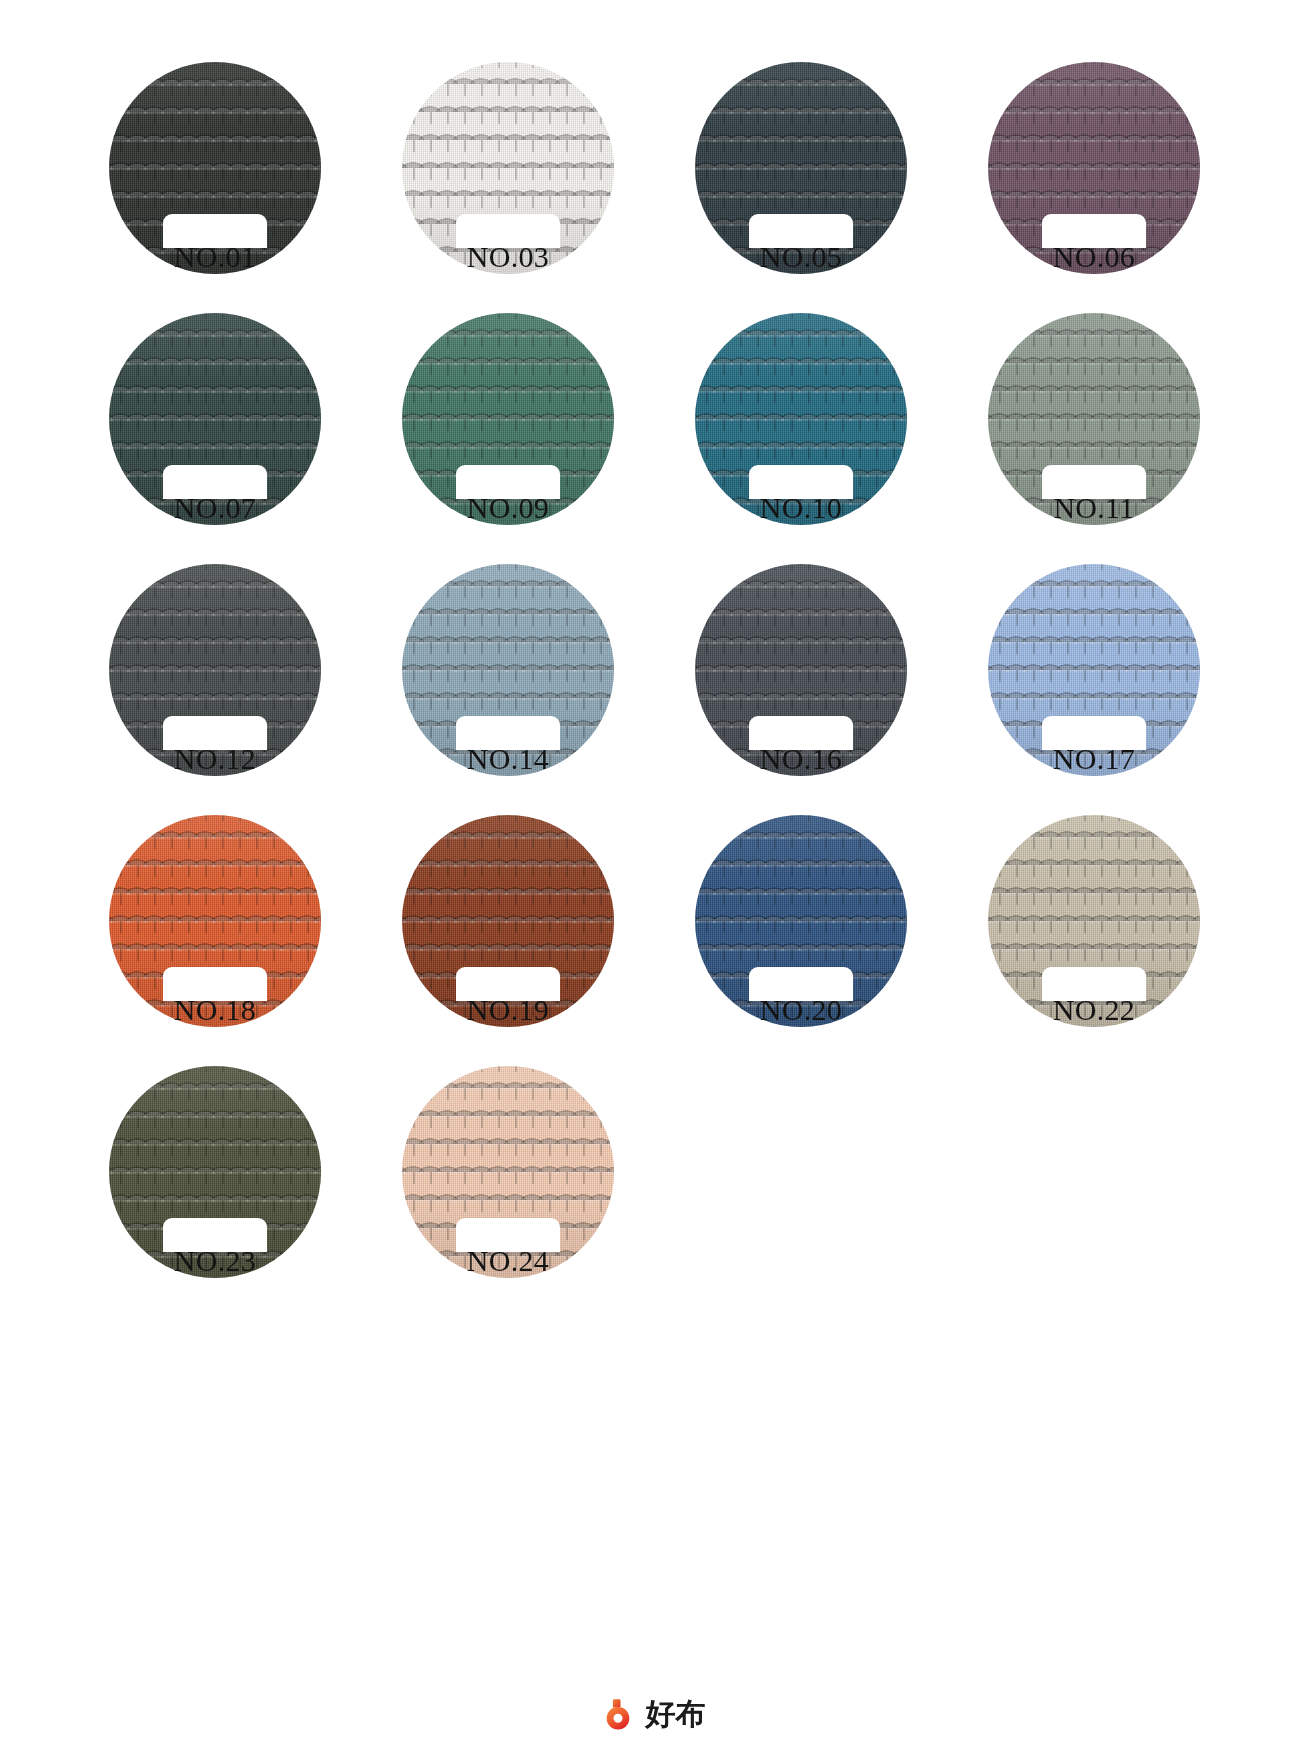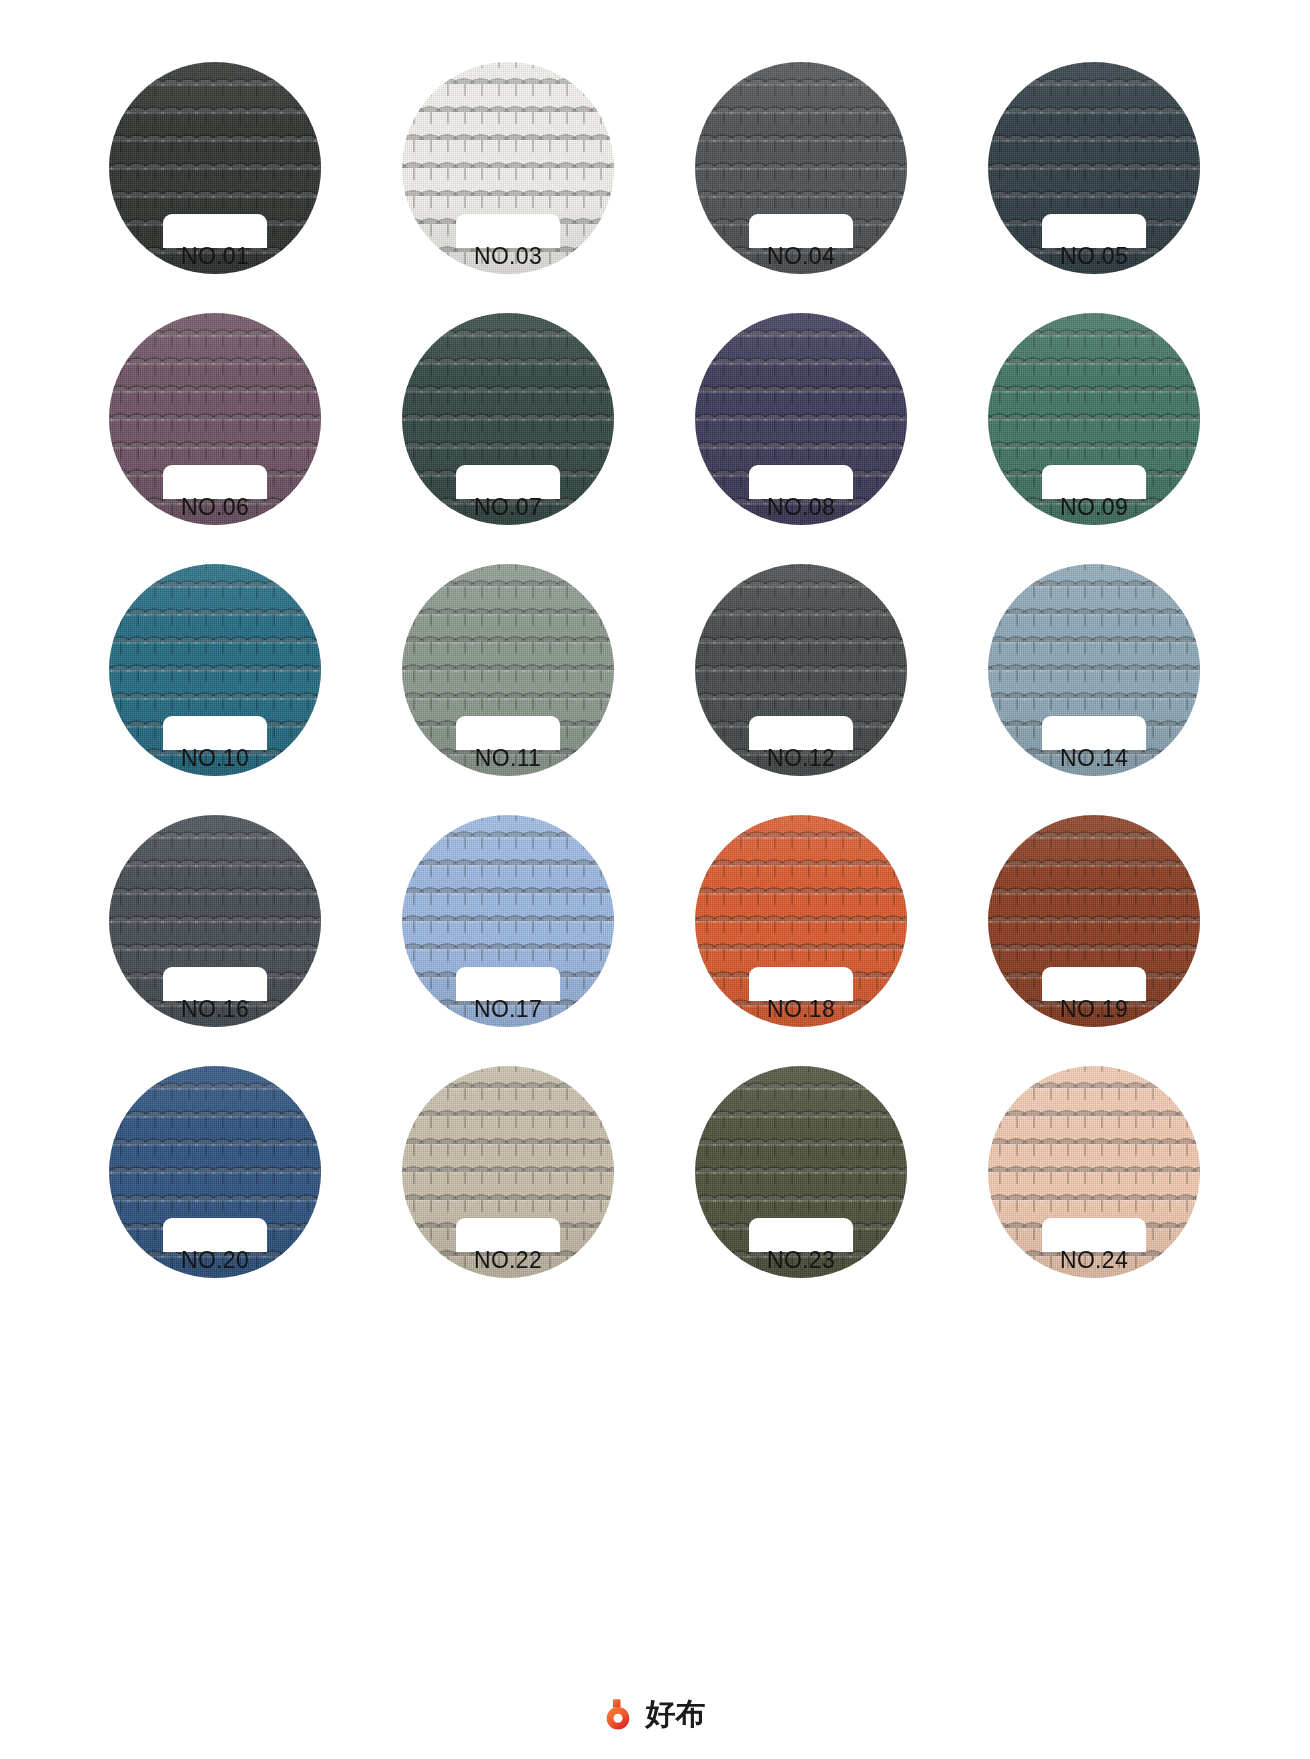--- a/index.html
+++ b/index.html
@@ -135,25 +135,25 @@
     border-top-right-radius: 9px;
     z-index: 3;
   }
   .caption {
     position: absolute;
     left: 50%;
     transform: translateX(-50%);
     bottom: 4px;
     width: 150px;
     text-align: center;
-    font-size: 23px;
+    font-size: 30px;
     line-height: 27px;
     letter-spacing: 0.3px;
     color: #141414;
-    font-family: Liberation Sans, sans-serif;
+    font-family: Liberation Serif, serif;
     z-index: 4;
     white-space: nowrap;
   }
 
   
   #footer-logo {
     position: absolute;
     left: 0;
     right: 0;
     bottom: 28px;
@@ -206,35 +206,20 @@
             <div class="tex-grain"></div>
             <div class="tex-shade"></div>
           </div>
         </div>
         <div class="notch"></div>
       </div>
       <div class="caption">NO.03</div>
     </div>
     <div class="swatch-cell">
       <div class="disc-wrap">
-        <div class="disc" style="background: rgb(76, 80, 84);">
-          <div class="tex">
-            <div class="tex-wave"></div>
-            <div class="tex-hilite"></div>
-            <div class="tex-ticks"></div>
-            <div class="tex-grain"></div>
-            <div class="tex-shade"></div>
-          </div>
-        </div>
-        <div class="notch"></div>
-      </div>
-      <div class="caption">NO.04</div>
-    </div>
-    <div class="swatch-cell">
-      <div class="disc-wrap">
         <div class="disc" style="background: rgb(44, 58, 65);">
           <div class="tex">
             <div class="tex-wave"></div>
             <div class="tex-hilite"></div>
             <div class="tex-ticks"></div>
             <div class="tex-grain"></div>
             <div class="tex-shade"></div>
           </div>
         </div>
         <div class="notch"></div>
@@ -263,35 +248,20 @@
             <div class="tex-wave"></div>
             <div class="tex-hilite"></div>
             <div class="tex-ticks"></div>
             <div class="tex-grain"></div>
             <div class="tex-shade"></div>
           </div>
         </div>
         <div class="notch"></div>
       </div>
       <div class="caption">NO.07</div>
-    </div>
-    <div class="swatch-cell">
-      <div class="disc-wrap">
-        <div class="disc" style="background: rgb(58, 55, 88);">
-          <div class="tex">
-            <div class="tex-wave"></div>
-            <div class="tex-hilite"></div>
-            <div class="tex-ticks"></div>
-            <div class="tex-grain"></div>
-            <div class="tex-shade"></div>
-          </div>
-        </div>
-        <div class="notch"></div>
-      </div>
-      <div class="caption">NO.08</div>
     </div>
     <div class="swatch-cell">
       <div class="disc-wrap">
         <div class="disc" style="background: rgb(63, 117, 99);">
           <div class="tex">
             <div class="tex-wave"></div>
             <div class="tex-hilite"></div>
             <div class="tex-ticks"></div>
             <div class="tex-grain"></div>
             <div class="tex-shade"></div>

